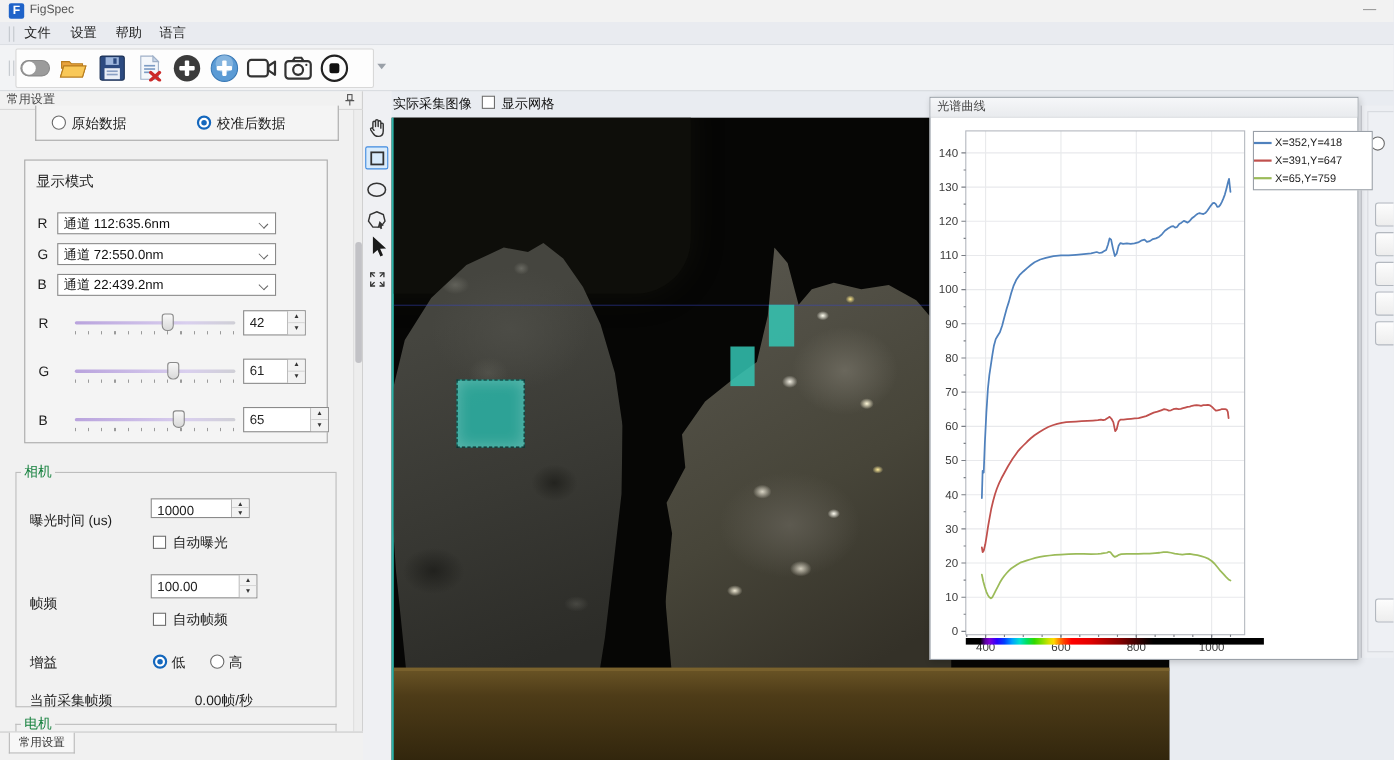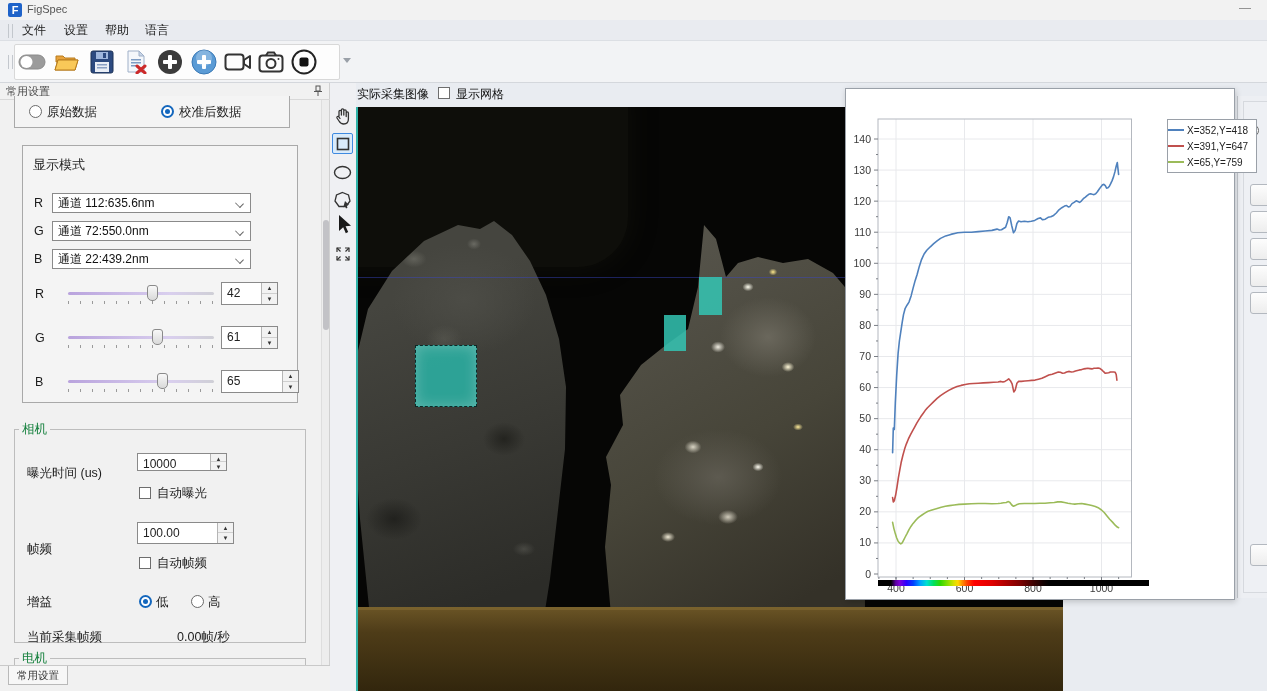--- a/index.html
+++ b/index.html
@@ -20,21 +20,21 @@
   #toolbar-grip { left:8px; top:55px; }
   #toolbar-panel { left:14px; top:44px; width:326px; height:36px; background:#fdfdfd; border:1px solid #d8d8d8; border-radius:2px; }
   .tb-btn { top:48px; width:28px; height:28px; display:flex; align-items:center; justify-content:center; }
   #tb-caret { left:343px; top:58px; width:0; height:0; border-left:4px solid transparent; border-right:4px solid transparent; border-top:5px solid #9aa0a8; }
 
   
   #left-panel { left:0; top:83px; width:330px; height:582px; background:#f1f1f1; border-right:1px solid #d0d0d0; }
   #panel-header { left:0; top:0; width:330px; height:17px; border-bottom:1px solid #d8d8d8; font-size:11px; color:#4a4a4a; line-height:16px; padding-left:6px; }
   #pin-icon { left:312px; top:2px; width:12px; height:12px; }
   .gbox { border:1px solid #a9a9a9; background:#f4f4f4; }
-  #box-datatype { left:14px; top:13px; width:276px; height:32px; border-top:none; }
+  #box-datatype { left:32px; top:13px; width:276px; height:32px; border-top:none; }
   #box-display { left:22px; top:62px; width:276px; height:258px; }
   .radio { width:13px; height:13px; border:1px solid #6a6a6a; border-radius:50%; background:#fff; position:absolute; }
   .radio.checked { border:2px solid #1467bd; }
   .radio.checked::after { content:""; position:absolute; left:2px; top:2px; width:5px; height:5px; border-radius:50%; background:#1467bd; }
   .chk { width:12px; height:12px; border:1px solid #6e6e6e; background:#fff; position:absolute; }
   .lbl { position:absolute; font-size:12.5px; color:#1c1c1c; white-space:nowrap; }
   .select { position:absolute; height:20px; background:#fff; border:1px solid #8a8a8a; font-size:12px; line-height:18px; padding-left:5px; color:#111; }
   .select .car { position:absolute; right:7px; top:6px; width:7px; height:7px; border-right:1.4px solid #666; border-bottom:1.4px solid #666; transform:rotate(45deg) scale(1,.8); }
   .spin { position:absolute; background:#fff; border:1px solid #8a8a8a; font-size:12px; }
   .spin .v { position:absolute; left:5px; top:3px; }
@@ -95,21 +95,21 @@
   #scanline { left:0; top:170px; width:707px; height:1px; background:#3947c8; opacity:.45; }
   #roi-rect { left:57px; top:238px; width:62px; height:62px; background:rgba(43,176,163,.88); border:1.5px dashed #0c2a28; box-shadow:inset 0 0 14px rgba(255,255,255,.25); }
   .roi-patch { position:absolute; background:rgba(52,198,180,.85); }
   #roi-p1 { left:306px; top:208px; width:22px; height:36px; }
   #roi-p2 { left:341px; top:170px; width:23px; height:38px; }
 
   
   #chart-win { left:845px; top:88px; width:390px; height:512px; background:#fff; border:1px solid #9aa0a8; box-shadow:1px 2px 6px rgba(0,0,0,.18); z-index:20; }
   #chart-title { left:0; top:0; width:100%; height:18px; background:linear-gradient(#f6f7f9,#e9ebee); border-bottom:1px solid #d4d7dc; font-size:11px; color:#444; line-height:17px; padding-left:6px; }
   #chart-svg { position:absolute; left:0; top:14px; }
-  #legend { left:293px; top:30px; width:90px; background:#fff; border:1px solid #9aa0a8; padding:2px 0;margin-left:28px; }
+  #legend { left:293px; top:30px; width:109px; background:#fff; border:1px solid #9aa0a8; padding:2px 0; }
   .leg-item { display:flex; align-items:center; height:16px; }
   .leg-line { width:16px; height:2px; margin-right:3px; }
   .leg-txt { font-size:10px; color:#222; white-space:nowrap; }
   #specbar { left:32px; top:491px; width:271px; height:6px;
     background:linear-gradient(90deg,#000 0 4.8%,#000 4.8%,#5a00a0 6.5%,#7d00d8 8%,#2a00ff 10.5%,#0040ff 13%,#00a0ff 15.5%,#00e0d0 18%,#00e060 20.5%,#30d800 23%,#90e000 26%,#d8e000 28%,#ffd800 29.5%,#ff9000 31%,#ff4000 33%,#ff0000 35.5%,#e00000 42%,#b00000 47%,#800000 52%,#400000 57%,#100000 61%,#000 63%,#000 100%); }
 
   
   #right-panel { left:1237px; top:96px; width:30px; height:502px; background:#edeff3; border-left:1px solid #c2c6cc; overflow:hidden; z-index:15; }
   #right-inner { position:absolute; left:5px; top:5px; width:40px; height:492px; border:1px solid #d6d9de; background:#eef0f4; }
   .rp-btn { position:absolute; left:12px; width:50px; height:22px; background:linear-gradient(#fdfdfd,#ededed); border:1px solid #b3b8bf; border-radius:3px; }
@@ -359,20 +359,21 @@
   <div class="abs" id="rock-left"></div>
   <div class="abs" id="rock-right"></div>
   <div class="abs" id="floor"></div>
   <div class="abs" id="scanline"></div>
   <div class="abs" id="roi-rect"></div>
   <div class="abs roi-patch" id="roi-p1"></div>
   <div class="abs roi-patch" id="roi-p2"></div>
 </div>
 
 <div class="abs" id="chart-win">
+  <div class="abs" id="chart-title">光谱曲线</div>
   <svg id="chart-svg" width="390" height="498">
       <line x1="32" x2="285.5" y1="439.9286" y2="439.9286" stroke="#e8e9ec" stroke-width="1"></line>
       <line x1="32" x2="285.5" y1="408.85720000000003" y2="408.85720000000003" stroke="#e8e9ec" stroke-width="1"></line>
       <line x1="32" x2="285.5" y1="377.7858" y2="377.7858" stroke="#e8e9ec" stroke-width="1"></line>
       <line x1="32" x2="285.5" y1="346.7144" y2="346.7144" stroke="#e8e9ec" stroke-width="1"></line>
       <line x1="32" x2="285.5" y1="315.64300000000003" y2="315.64300000000003" stroke="#e8e9ec" stroke-width="1"></line>
       <line x1="32" x2="285.5" y1="284.5716" y2="284.5716" stroke="#e8e9ec" stroke-width="1"></line>
       <line x1="32" x2="285.5" y1="253.5002" y2="253.5002" stroke="#e8e9ec" stroke-width="1"></line>
       <line x1="32" x2="285.5" y1="222.42880000000002" y2="222.42880000000002" stroke="#e8e9ec" stroke-width="1"></line>
       <line x1="32" x2="285.5" y1="191.35740000000004" y2="191.35740000000004" stroke="#e8e9ec" stroke-width="1"></line>

